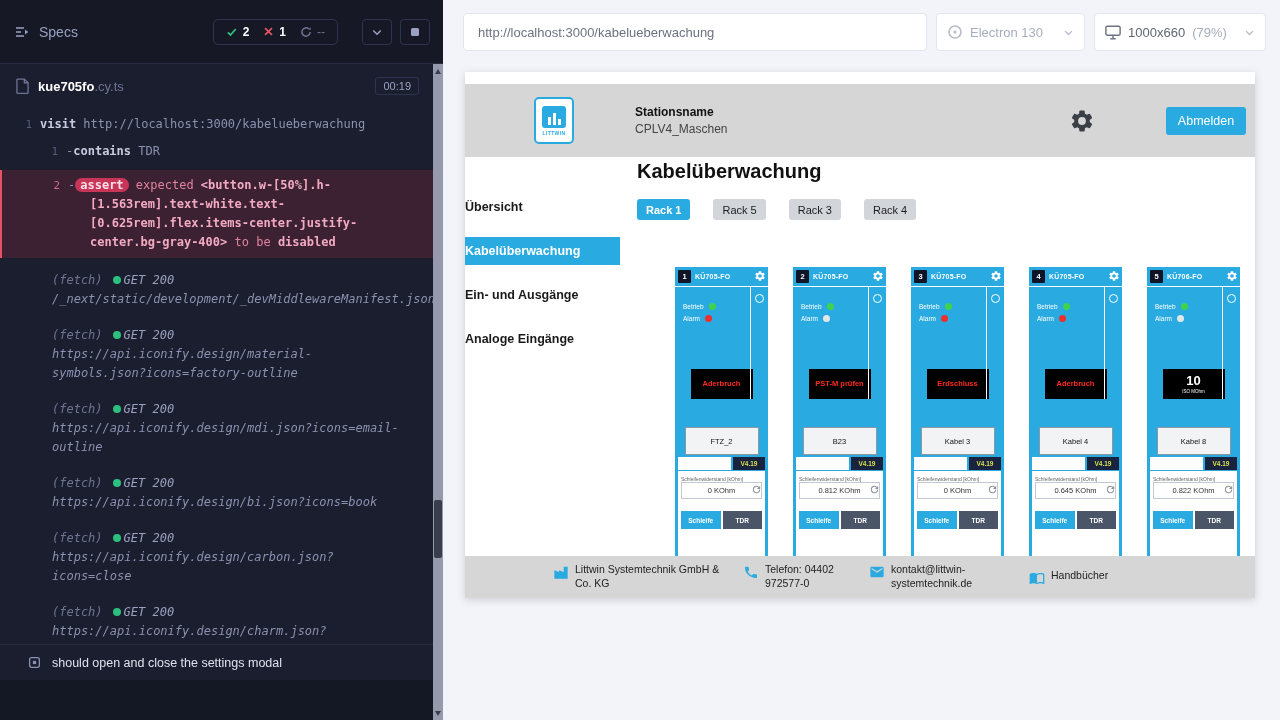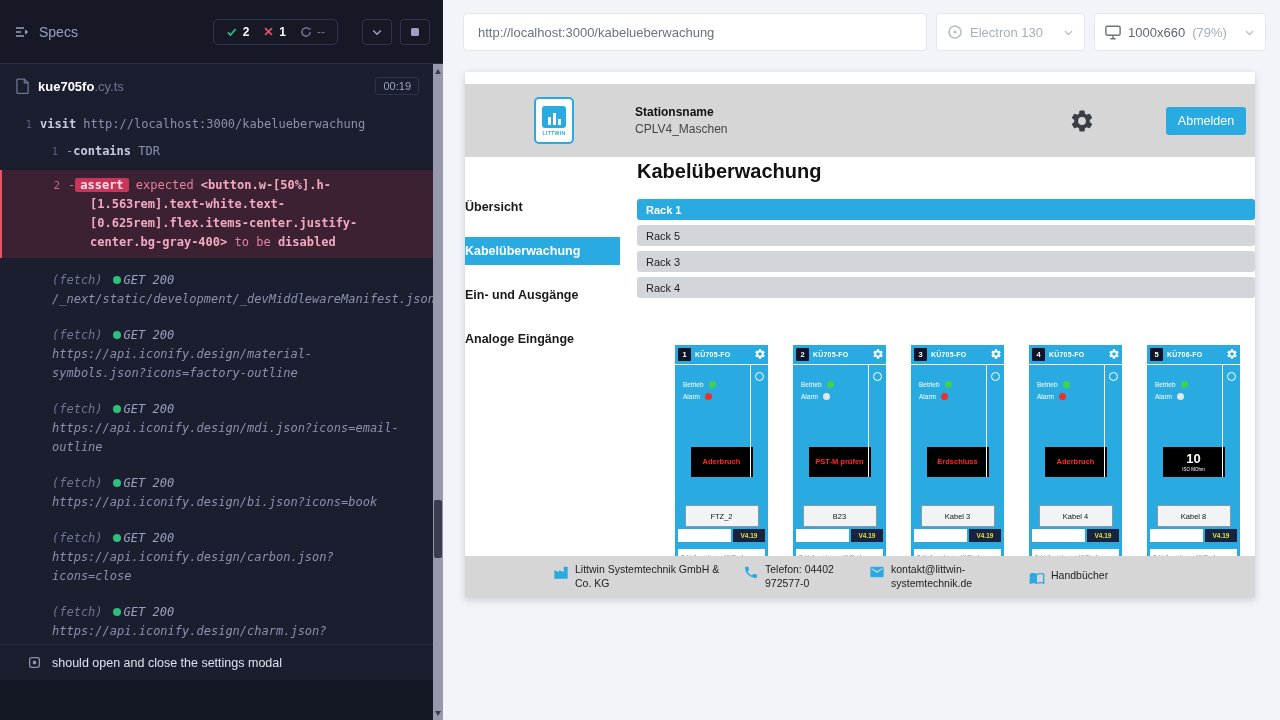--- a/index.html
+++ b/index.html
@@ -26,21 +26,21 @@
   .cmd-num { width:14px; flex-shrink:0; color:#545b7d; text-align:right; font-size:11px; }
   .cmd-body { margin-left:8px; flex:1; overflow-wrap:break-word; }
   .cmd-name { color:#c7cbe0; font-weight:600; }
   .dash { color:#8b91b0; }
   .section-hdr { padding:10px 18px 6px 18px; font-size:10px; letter-spacing:.8px; color:#737aa0; display:flex; align-items:center; gap:7px; font-family:"Liberation Sans",sans-serif; }
   .tri-down { width:0; height:0; border-left:4px solid transparent; border-right:4px solid transparent; border-top:5px solid #737aa0; }
 
   .assert-row { background:#3c2133; border-left:2px solid #e45464; padding-top:6px; padding-bottom:6px; padding-right:26px; margin:6px 0 10px 0; color:#e2829f; }
   .assert-row .cmd-num { color:#c96a86; }
   .assert-body { padding-left:22px; text-indent:-22px; }
-  .assert-chip { background:#c73659; color:#ffe0e8; border-radius:2px; padding:0 5px; font-weight:bold; }
+  .assert-chip { background:#c73659; color:#ffe0e8; border-radius:7px; padding:0 5px; font-weight:bold; }
   .assert-bold { font-weight:bold; color:#f3aac1; }
 
   .fetch-row { padding-right:44px; margin-bottom:11px; }
   .fetch-body { font-style:italic; color:#7c82a3; }
   .fetch-label { color:#6e7494; }
   .gdot { display:inline-block; width:8px; height:8px; border-radius:50%; background:#2cbf7e; margin:0 3px 0 10px; }
   .fetch-status { color:#9aa0bf; }
   .fetch-url { color:#8b91b0; }
 
   .next-test { position:absolute; left:0; right:0; bottom:40px; height:36px; display:flex; align-items:center; padding-left:28px; gap:11px; background:#1b1e2e; border-top:1px solid #262b40; z-index:5; }
@@ -76,21 +76,21 @@
   .station-value { font-size:12px; color:#444; margin-top:3px; }
   .hdr-gear { margin-left:auto; margin-right:71px; width:26px; height:26px; color:#3a3f47; }
   .logout-btn { width:80px; height:28px; margin-right:9px; background:#29abe2; color:#fff; border:none; border-radius:3px; font-size:12.5px; display:flex; align-items:center; justify-content:center; font-family:Liberation Sans, sans-serif; }
 
   .app-body { position:absolute; top:85px; left:0; right:0; bottom:42px; display:flex; overflow:hidden; }
   .sidebar { width:155px; padding-top:36px; flex-shrink:0; }
   .nav-item { height:28px; display:flex; align-items:center; font-size:12.5px; font-weight:bold; color:#1a1a1a; margin-bottom:16px; }
   .nav-item.active { background:#29abe2; color:#fff; }
   .content { flex:1; padding-left:17px; }
   .page-title { font-size:20px; font-weight:600; color:#111; margin-top:3px; }
-  .tabs { display:flex; gap:5px; margin-top:16px;flex-direction:column; }
+  .tabs { display:flex; gap:23px; margin-top:16px; }
   .tab { height:21px; padding:0 9px; display:flex; align-items:center; font-size:11px; background:#d2d5da; color:#1c1c1c; border-radius:3px; }
   .tab.active { background:#29abe2; color:#fff; font-weight:bold; }
 
   .cards { display:flex; gap:25px; margin-top:47px; margin-left:38px; }
   .card { width:93px; height:300px; background:#29abe2; position:relative; flex-shrink:0; }
   .card-top { height:20px; display:flex; align-items:center; border-bottom:1px solid #fff; }
   .card-num { width:13px; height:13px; background:#0f1526; color:#fff; font-size:7.5px; font-weight:bold; display:flex; align-items:center; justify-content:center; margin-left:3px; border-radius:1px; }
   .card-model { font-size:7px; font-weight:bold; color:#fff; margin-left:4px; letter-spacing:.2px; }
   .card-gear { position:absolute; right:2px; top:3px; width:12px; height:12px; color:#fff; }
   .card-rail { position:absolute; right:17px; top:20px; height:112px; border-left:1px solid #fff; }
@@ -99,21 +99,21 @@
   .led-row { display:flex; align-items:center; gap:5px; margin-bottom:5px; }
   .led-label { font-size:6.5px; color:#fff; }
   .led { width:7px; height:7px; border-radius:50%; }
   .led-green { background:#3fd24a; }
   .led-red { background:#ef2f2a; }
   .led-off { background:#e3e7ea; }
   .status-box { width:62px; height:30px; background:#000; margin:47px auto 0; display:flex; flex-direction:column; align-items:center; justify-content:center; }
   .status-text { font-size:7.5px; font-weight:bold; color:#ff2b20; text-align:center; line-height:1.1; }
   .status-big { font-size:13px; font-weight:bold; color:#fff; line-height:1; }
   .status-sub { font-size:4.5px; color:#fff; margin-top:2px; }
-  .cable-box { width:74px; height:22px; margin:28px auto 0; background:#f2f3f5; border:1px solid #8d96a3; display:flex; align-items:center; justify-content:center; font-size:7.5px; color:#111; }
+  .cable-box { width:74px; height:28px; margin:28px auto 0; background:#f2f3f5; border:1px solid #8d96a3; display:flex; align-items:center; justify-content:center; font-size:7.5px; color:#111; }
   .ver-row { display:flex; margin:2px 3px 0; height:13px; gap:2px; }
   .ver-input { flex:1; background:#fff; }
   .ver-badge { width:32px; background:#19233d; color:#d5e04e; font-size:6.5px; font-weight:bold; display:flex; align-items:center; justify-content:center; }
   .meas { position:absolute; left:3px; right:3px; top:204px; bottom:0; background:#fff; padding:5px 3px 0; }
   .meas-label { font-size:5px; color:#666; }
   .meas-refresh { position:absolute; right:3px; top:13px; width:11px; height:11px; color:#8a8f98; }
   .meas-value { height:17px; border:1px solid #c3c9d2; display:flex; align-items:center; justify-content:center; font-size:7.5px; color:#333; background:#fff;text-align:center; }
   .meas-btns { display:flex; gap:2px; margin-top:12px; }
   .mbtn { flex:1; height:18px; border:none; color:#fff; font-size:6.5px; font-weight:bold; display:flex; align-items:center; justify-content:center; font-family:inherit; }
   .btn-loop { background:#29abe2; }

